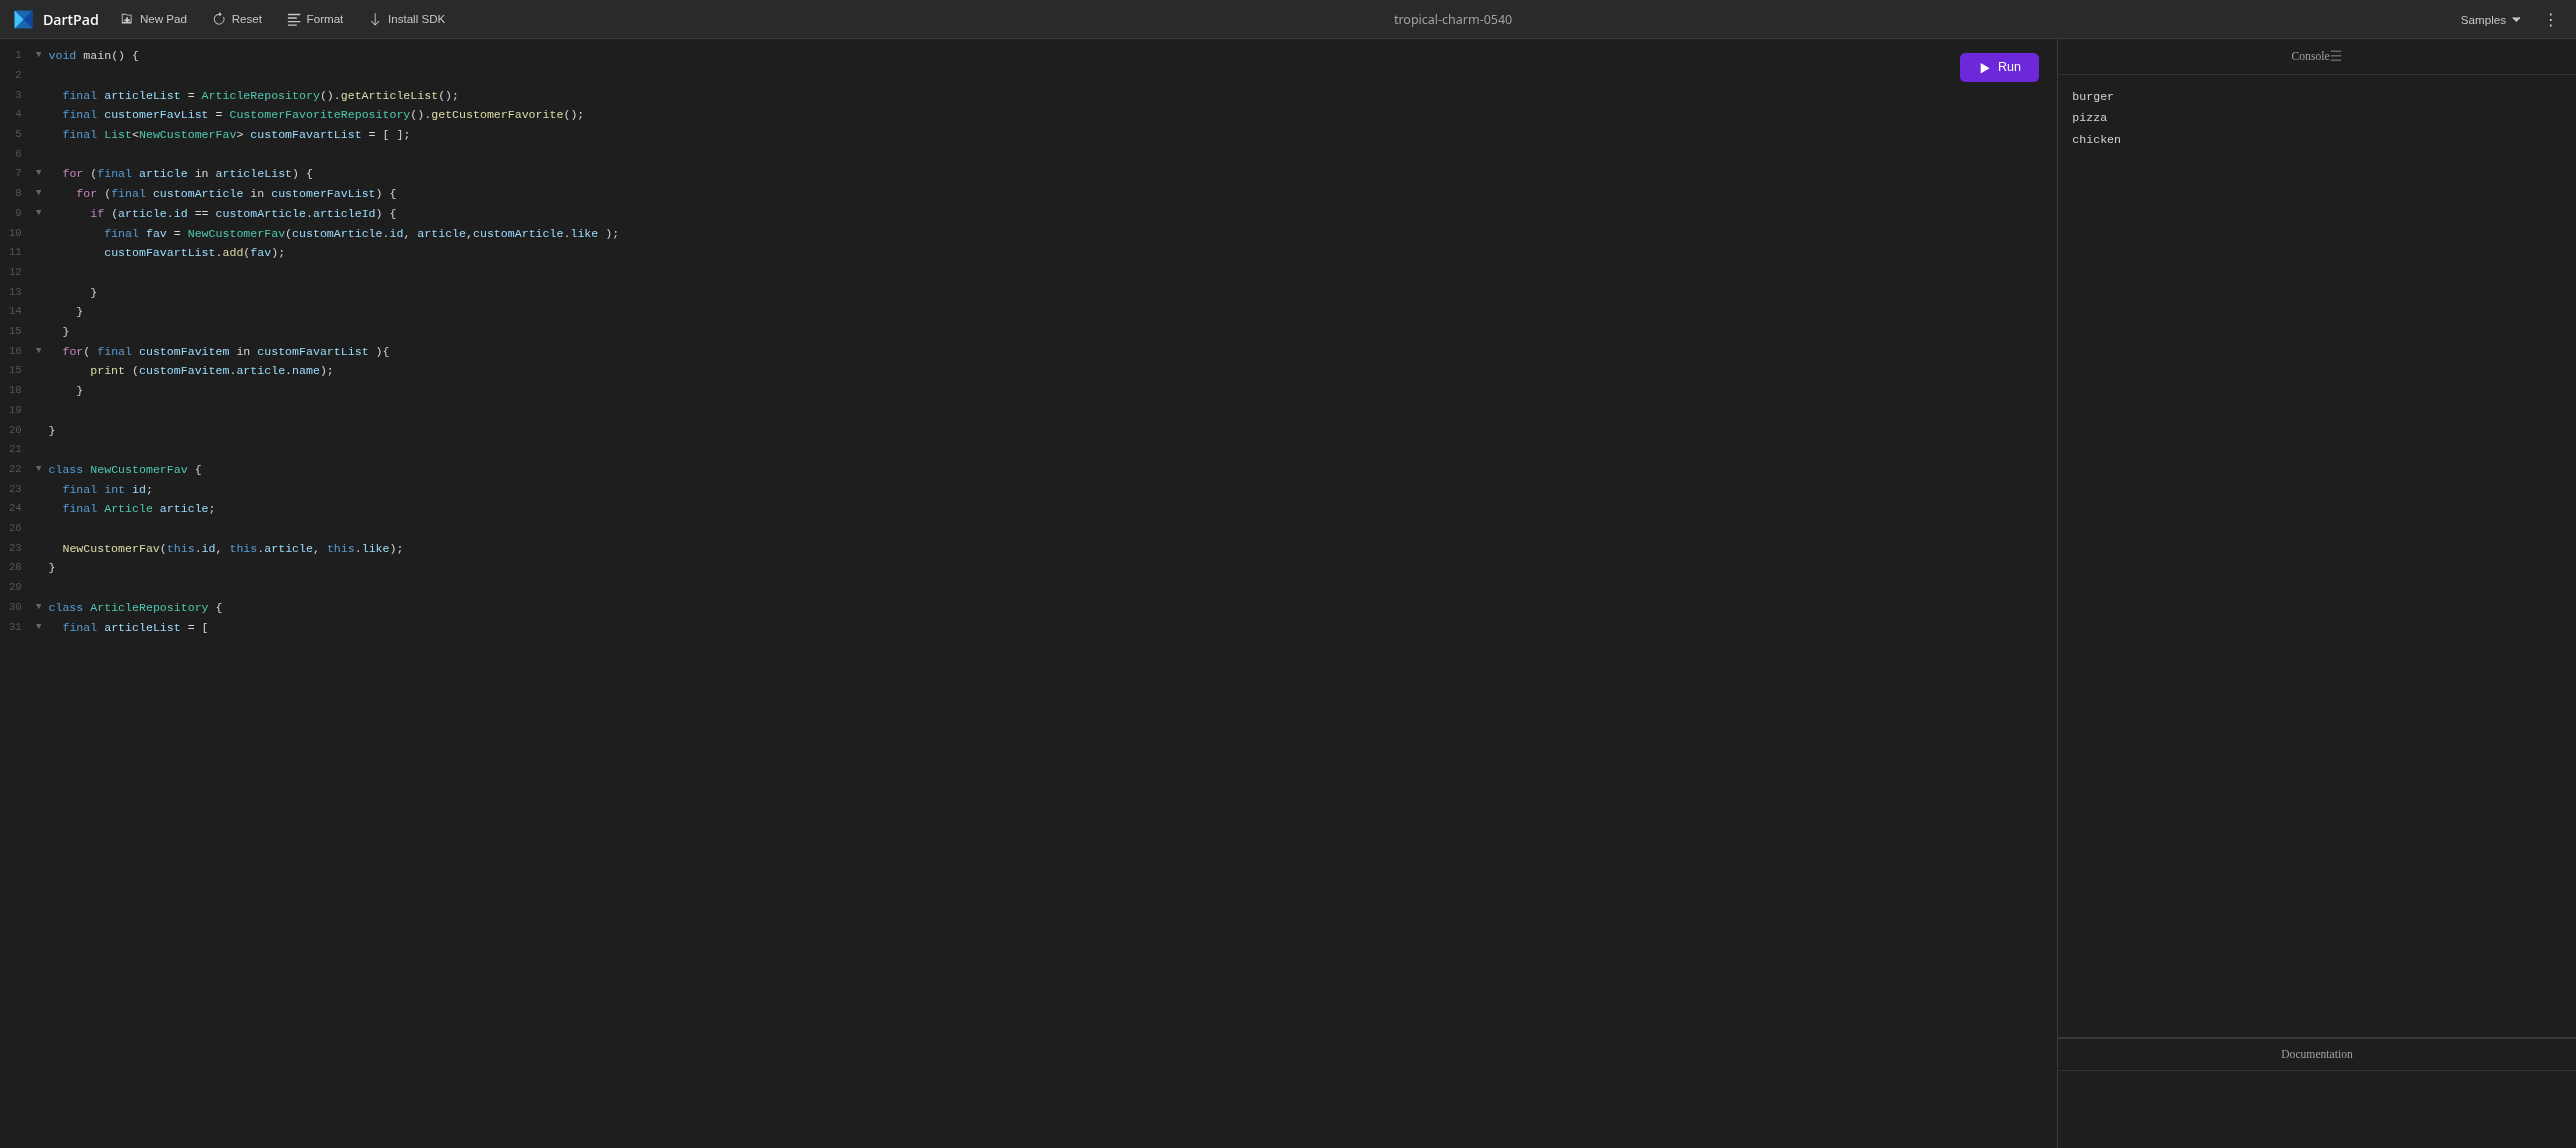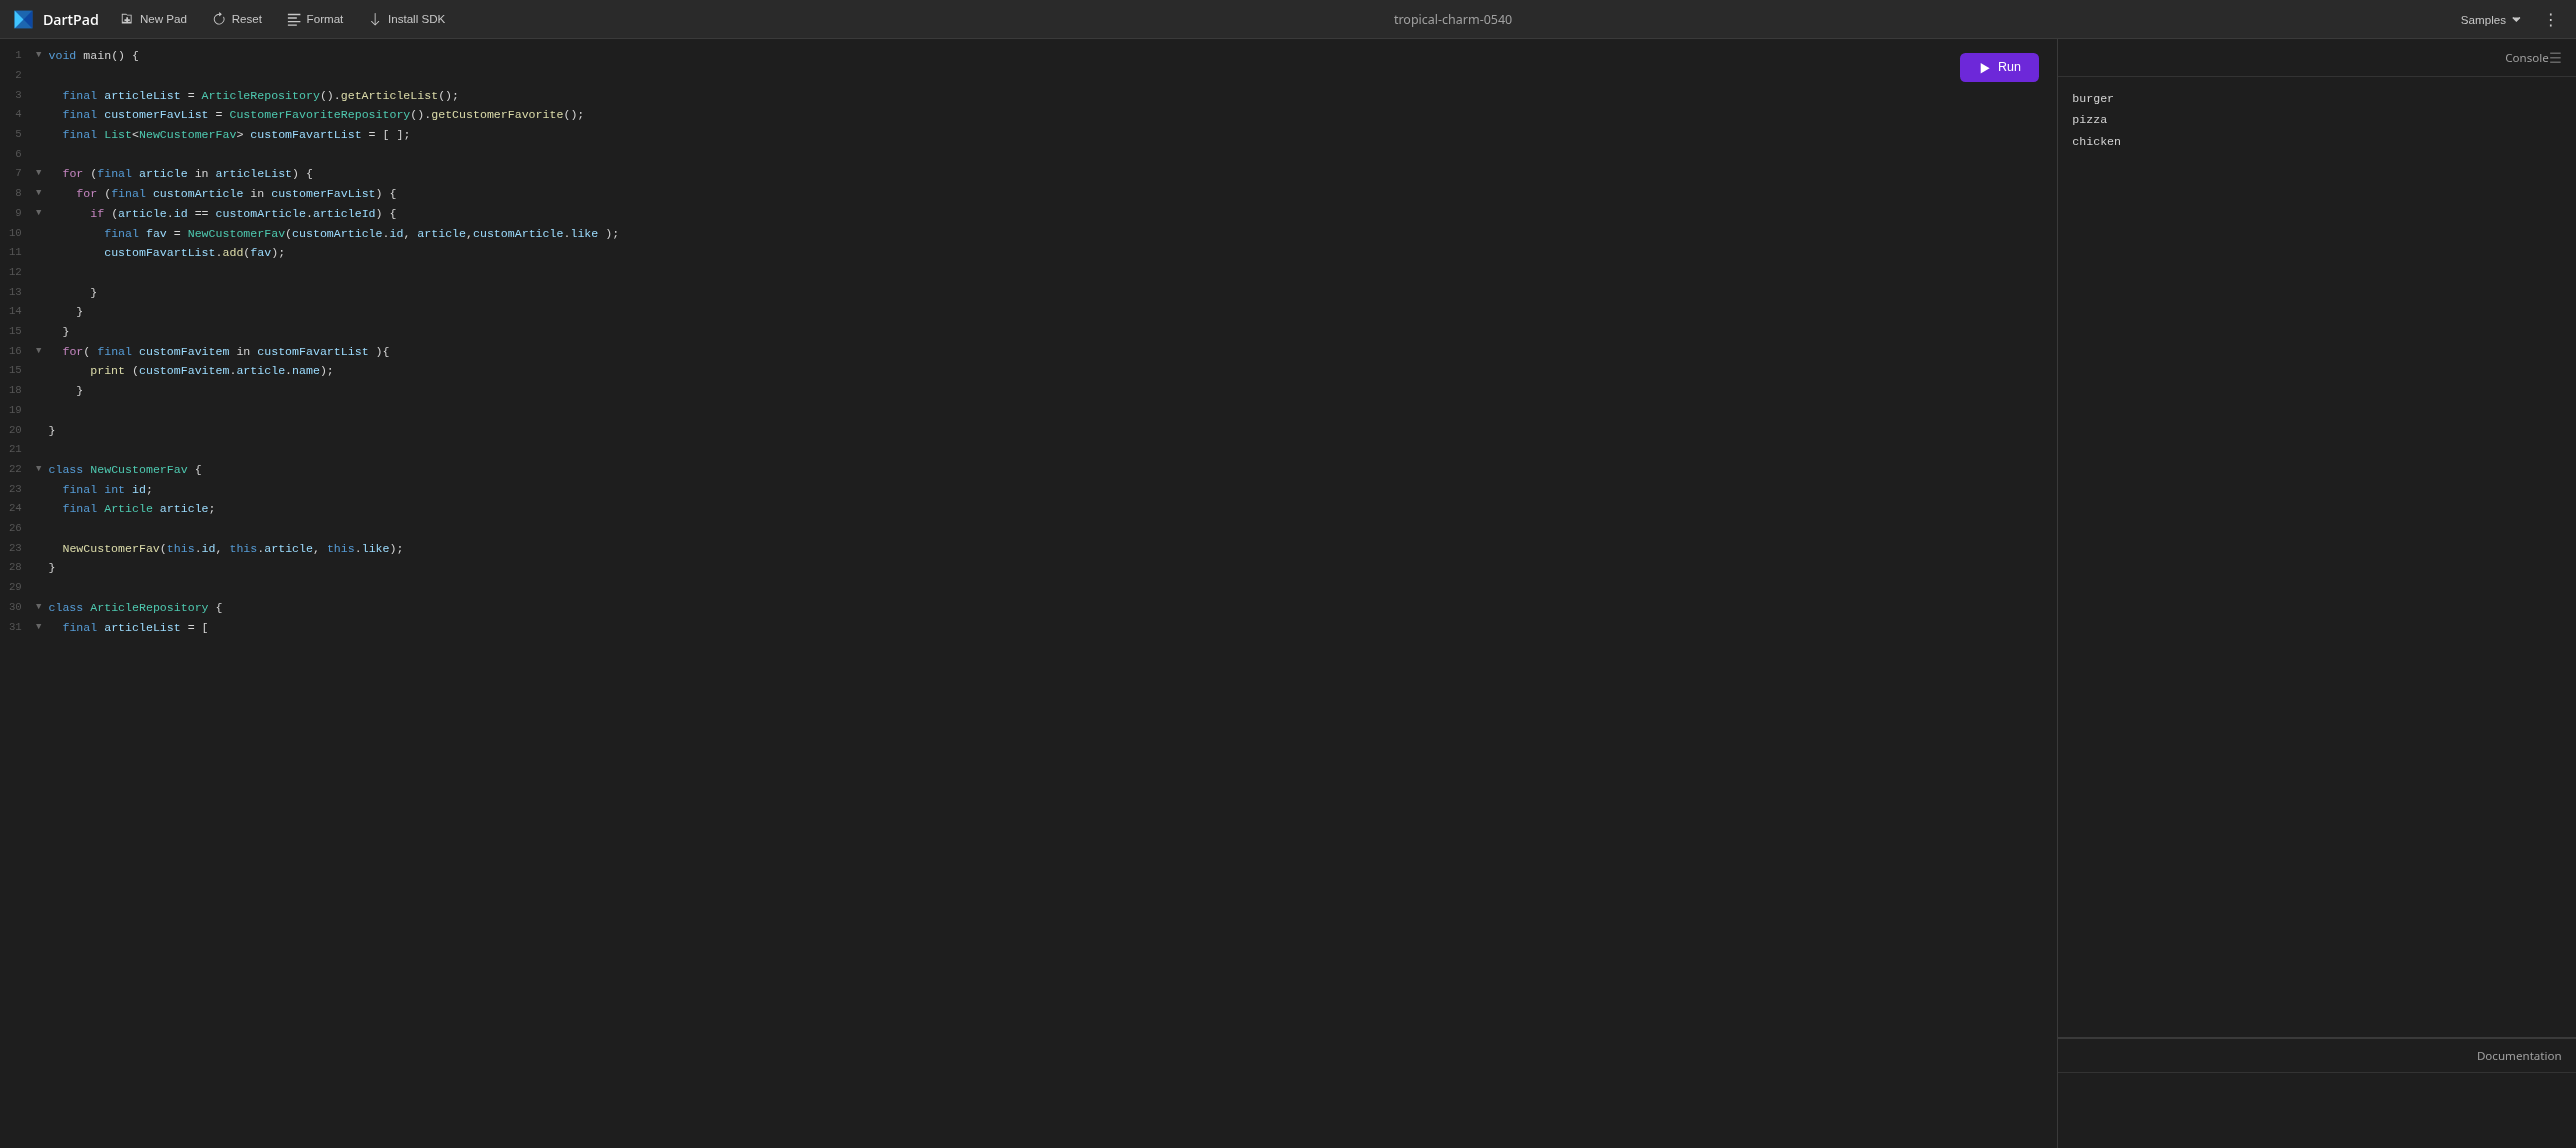--- a/index.html
+++ b/index.html
@@ -192,23 +192,24 @@
       flex-direction: column;
       border-bottom: 0.9px solid #3a3a3a;
       overflow: hidden;
     }
     .panel-header {
       padding: 9px 14.3px;
       font-size: 11.6px;
       color: #a0a0a0;
       display: flex;
       align-items: center;
-      justify-content: flex-end;
+      justify-content: center;
       border-bottom: 0.9px solid #333;
       flex-shrink: 0;
+      font-family: Liberation Serif, serif;
     }
     .panel-menu-icon {
       cursor: pointer;
       color: #666;
       font-size: 14.3px;
     }
     .console-output {
       padding: 10.7px 14.3px;
       font-family: 'Consolas', 'Courier New', monospace;
       font-size: 11.6px;

